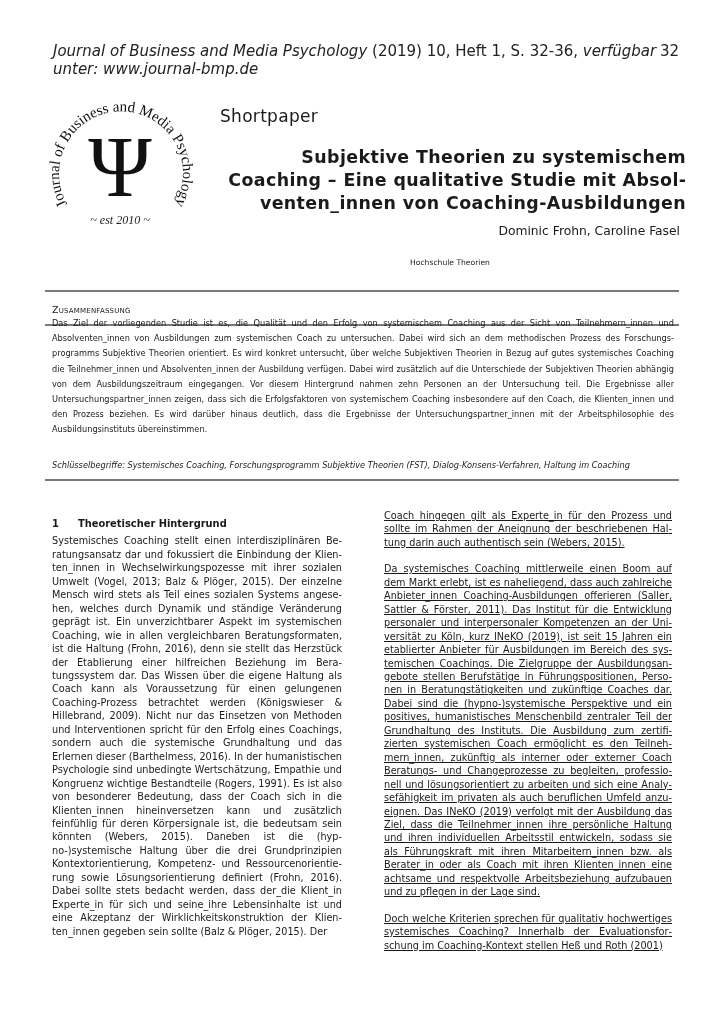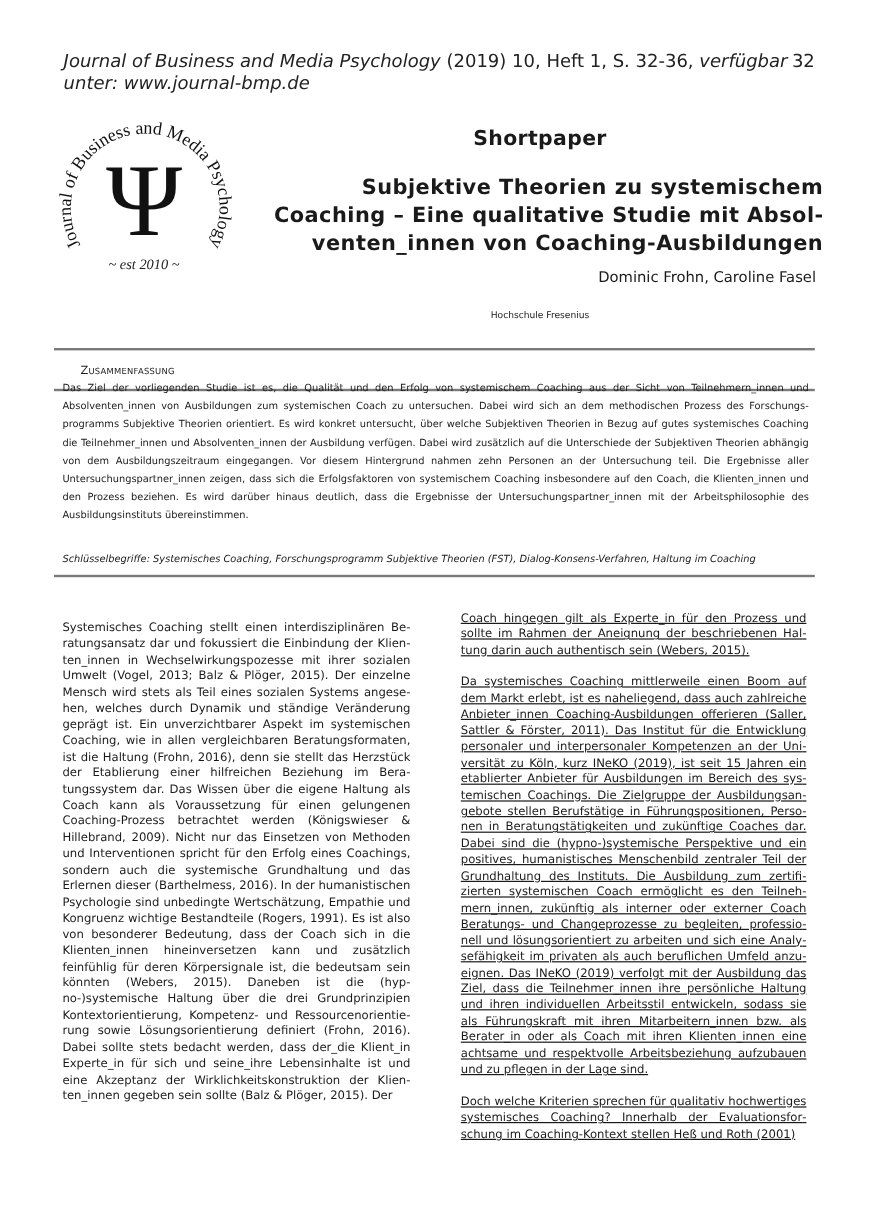--- a/index.html
+++ b/index.html
@@ -4,27 +4,27 @@
 <style>
   html, body { margin: 0; padding: 0; background: #ffffff; }
   body { width: 724px; height: 1024px; position: relative; overflow: hidden; color: #1a1a1a; font-family: "DejaVu Sans", sans-serif; }
   .running-header { position: absolute; top: 42px; left: 53px; right: 45px; font-size: 15px; color: #222; }
   .running-header .rh-title { font-style: italic; }
   .running-header .rh-page { position: absolute; right: 0; top: 0; font-style: normal; }
 
   .logo { position: absolute; left: 36px; top: 74px; width: 168px; height: 160px; }
   .logo svg { width: 100%; height: 100%; }
 
-  .type-label { position: absolute; top: 106px; left: 220px; width: 460px; text-align: center; font-weight: bold; font-size: 17px; letter-spacing: 0.3px; }
+  .type-label { position: absolute; top: 106px; left: 220px; width: 460px; text-align: left; font-weight: normal; font-size: 17px; letter-spacing: 0.3px; }
   .paper-title { position: absolute; top: 146px; left: 214px; width: 472px; text-align: right; font-weight: bold; font-size: 17.4px; line-height: 23px; letter-spacing: 0.4px; }
   .authors { position: absolute; top: 224px; left: 220px; width: 460px; text-align: right; font-size: 12.3px; }
   .affiliation { position: absolute; top: 258px; left: 220px; width: 460px; text-align: center; font-size: 7.6px; }
 
   .rule { position: absolute; left: 45px; width: 634px; height: 2px; background: #7a7a7a; }
-  .abstract-heading { position: absolute; top: 304px; left: 67px; font-size: 9.5px; font-variant: small-caps; letter-spacing: 0.2px; }
+  .abstract-heading { position: absolute; top: 304px; left: 52px; font-size: 9.5px; font-variant: small-caps; letter-spacing: 0.2px; }
   .abstract-body { position: absolute; top: 316px; left: 52px; width: 622px; font-size: 8.2px; line-height: 15.2px; text-align: justify; }
   .keywords { position: absolute; top: 460px; left: 52px; width: 630px; font-size: 8.2px; font-style: italic; }
 
   .col { position: absolute; font-size: 9.7px; line-height: 13.45px; text-align: justify; hyphens: manual; }
   .col-left { left: 52px; top: 517px; width: 290px; }
   .col-right { left: 384px; top: 509px; width: 288px; text-decoration: underline; }
   .section-heading { font-weight: bold; font-size: 9.9px; margin-bottom: 4px; text-align: left; }
   .section-heading .num { display: inline-block; width: 26px; }
   .col p { margin: 0 0 13px 0; }
 </style>
@@ -45,30 +45,33 @@
       <textPath href="#arcPath" startOffset="50%" text-anchor="middle" id="arcText">Journal of Business and Media Psychology</textPath>
     </text>
     <text x="84" y="122" text-anchor="middle" font-family="Liberation Serif, serif" font-size="86" fill="#111">Ψ</text>
     <text x="84" y="150" text-anchor="middle" font-family="Liberation Serif, serif" font-style="italic" font-size="12" fill="#222">~ est 2010 ~</text>
   </svg>
 </div>
 
 <div class="type-label">Shortpaper</div>
 <div class="paper-title">Subjektive Theorien zu systemischem Coaching – Eine qualitative Studie mit Absol­venten_innen von Coaching-Ausbildungen</div>
 <div class="authors">Dominic Frohn, Caroline Fasel</div>
-<div class="affiliation">Hochschule Fresenius</div>
+<div class="affiliation">Hochschule Theorien</div>
 
 <div class="rule" style="top:290px;"></div>
 <div class="abstract-heading">Zusammenfassung</div>
 <div class="rule" style="top:324px;"></div>
 <div class="abstract-body">Das Ziel der vorliegenden Studie ist es, die Qualität und den Erfolg von systemischem Coaching aus der Sicht von Teilnehmern_innen und Absolventen_innen von Ausbildungen zum systemischen Coach zu untersuchen. Dabei wird sich an dem methodischen Prozess des Forschungs­programms Subjektive Theorien orientiert. Es wird konkret untersucht, über welche Subjektiven Theorien in Bezug auf gutes systemisches Coaching die Teilnehmer_innen und Absolventen_innen der Ausbildung verfügen. Dabei wird zusätzlich auf die Unterschiede der Subjektiven Theorien abhängig von dem Ausbildungszeitraum eingegangen. Vor diesem Hintergrund nahmen zehn Personen an der Untersuchung teil. Die Ergebnisse aller Untersuchungspartner_innen zeigen, dass sich die Erfolgsfaktoren von systemischem Coaching insbesondere auf den Coach, die Klienten_innen und den Prozess beziehen. Es wird darüber hinaus deutlich, dass die Ergebnisse der Untersuchungspartner_innen mit der Arbeitsphilosophie des Ausbildungsinstituts übereinstimmen.</div>
 <div class="keywords">Schlüsselbegriffe: Systemisches Coaching, Forschungsprogramm Subjektive Theorien (FST), Dialog-Konsens-Verfahren, Haltung im Coaching</div>
 <div class="rule" style="top:479px;"></div>
 
 <div class="col col-left">
+  <div class="section-heading">
+    <span class="num">1</span><span>Theoretischer Hintergrund</span>
+  </div>
   <p>Systemisches Coaching stellt einen interdisziplinären Be­ratungsansatz dar und fokussiert die Einbindung der Klien­ten_innen in Wechselwirkungspozesse mit ihrer sozialen Umwelt (Vogel, 2013; Balz &amp; Plöger, 2015). Der einzelne Mensch wird stets als Teil eines sozialen Systems angese­hen, welches durch Dynamik und ständige Veränderung geprägt ist. Ein unverzichtbarer Aspekt im systemischen Coaching, wie in allen vergleichbaren Beratungsformaten, ist die Haltung (Frohn, 2016), denn sie stellt das Herz­stück der Etablierung einer hilfreichen Beziehung im Bera­tungssystem dar. Das Wissen über die eigene Haltung als Coach kann als Voraussetzung für einen gelungenen Coaching-Prozess betrachtet werden (Königswieser &amp; Hillebrand, 2009). Nicht nur das Einsetzen von Methoden und Interventionen spricht für den Erfolg eines Coachings, sondern auch die systemische Grundhaltung und das Erlernen dieser (Barthelmess, 2016). In der humanisti­schen Psychologie sind unbedingte Wertschätzung, Empa­thie und Kongruenz wichtige Bestandteile (Rogers, 1991). Es ist also von besonderer Bedeutung, dass der Coach sich in die Klienten_innen hineinversetzen kann und zu­sätzlich feinfühlig für deren Körpersignale ist, die bedeut­sam sein könnten (Webers, 2015). Daneben ist die (hyp­no-)systemische Haltung über die drei Grundprinzipien Kontextorientierung, Kompetenz- und Ressourcenorientie­rung sowie Lösungsorientierung definiert (Frohn, 2016). Dabei sollte stets bedacht werden, dass der_die Klient_in Experte_in für sich und seine_ihre Lebensinhalte ist und eine Akzeptanz der Wirklichkeitskonstruktion der Klien­ten_innen gegeben sein sollte (Balz &amp; Plöger, 2015). Der</p>
 </div>
 
 <div class="col col-right">
   <p>Coach hingegen gilt als Experte_in für den Prozess und sollte im Rahmen der Aneignung der beschriebenen Hal­tung darin auch authentisch sein (Webers, 2015).</p>
   <p>Da systemisches Coaching mittlerweile einen Boom auf dem Markt erlebt, ist es naheliegend, dass auch zahlreiche Anbieter_innen Coaching-Ausbildungen offerieren (Saller, Sattler &amp; Förster, 2011). Das Institut für die Entwicklung personaler und interpersonaler Kompetenzen an der Uni­versität zu Köln, kurz INeKO (2019), ist seit 15 Jahren ein etablierter Anbieter für Ausbildungen im Bereich des sys­temischen Coachings. Die Zielgruppe der Ausbildungsan­gebote stellen Berufstätige in Führungspositionen, Perso­nen in Beratungstätigkeiten und zukünftige Coaches dar. Dabei sind die (hypno-)systemische Perspektive und ein positives, humanistisches Menschenbild zentraler Teil der Grundhaltung des Instituts. Die Ausbildung zum zertifi­zierten systemischen Coach ermöglicht es den Teilneh­mern_innen, zukünftig als interner oder externer Coach Beratungs- und Changeprozesse zu begleiten, professio­nell und lösungsorientiert zu arbeiten und sich eine Analy­sefähigkeit im privaten als auch beruflichen Umfeld anzu­eignen. Das INeKO (2019) verfolgt mit der Ausbildung das Ziel, dass die Teilnehmer_innen ihre persönliche Haltung und ihren individuellen Arbeitsstil entwickeln, sodass sie als Führungskraft mit ihren Mitarbeitern_innen bzw. als Berater_in oder als Coach mit ihren Klienten_innen eine achtsame und respektvolle Arbeitsbeziehung aufzubauen und zu pflegen in der Lage sind.</p>
   <p>Doch welche Kriterien sprechen für qualitativ hochwertiges systemisches Coaching? Innerhalb der Evaluationsfor­schung im Coaching-Kontext stellen Heß und Roth (2001)</p>
 </div>
 
 </body></html>

